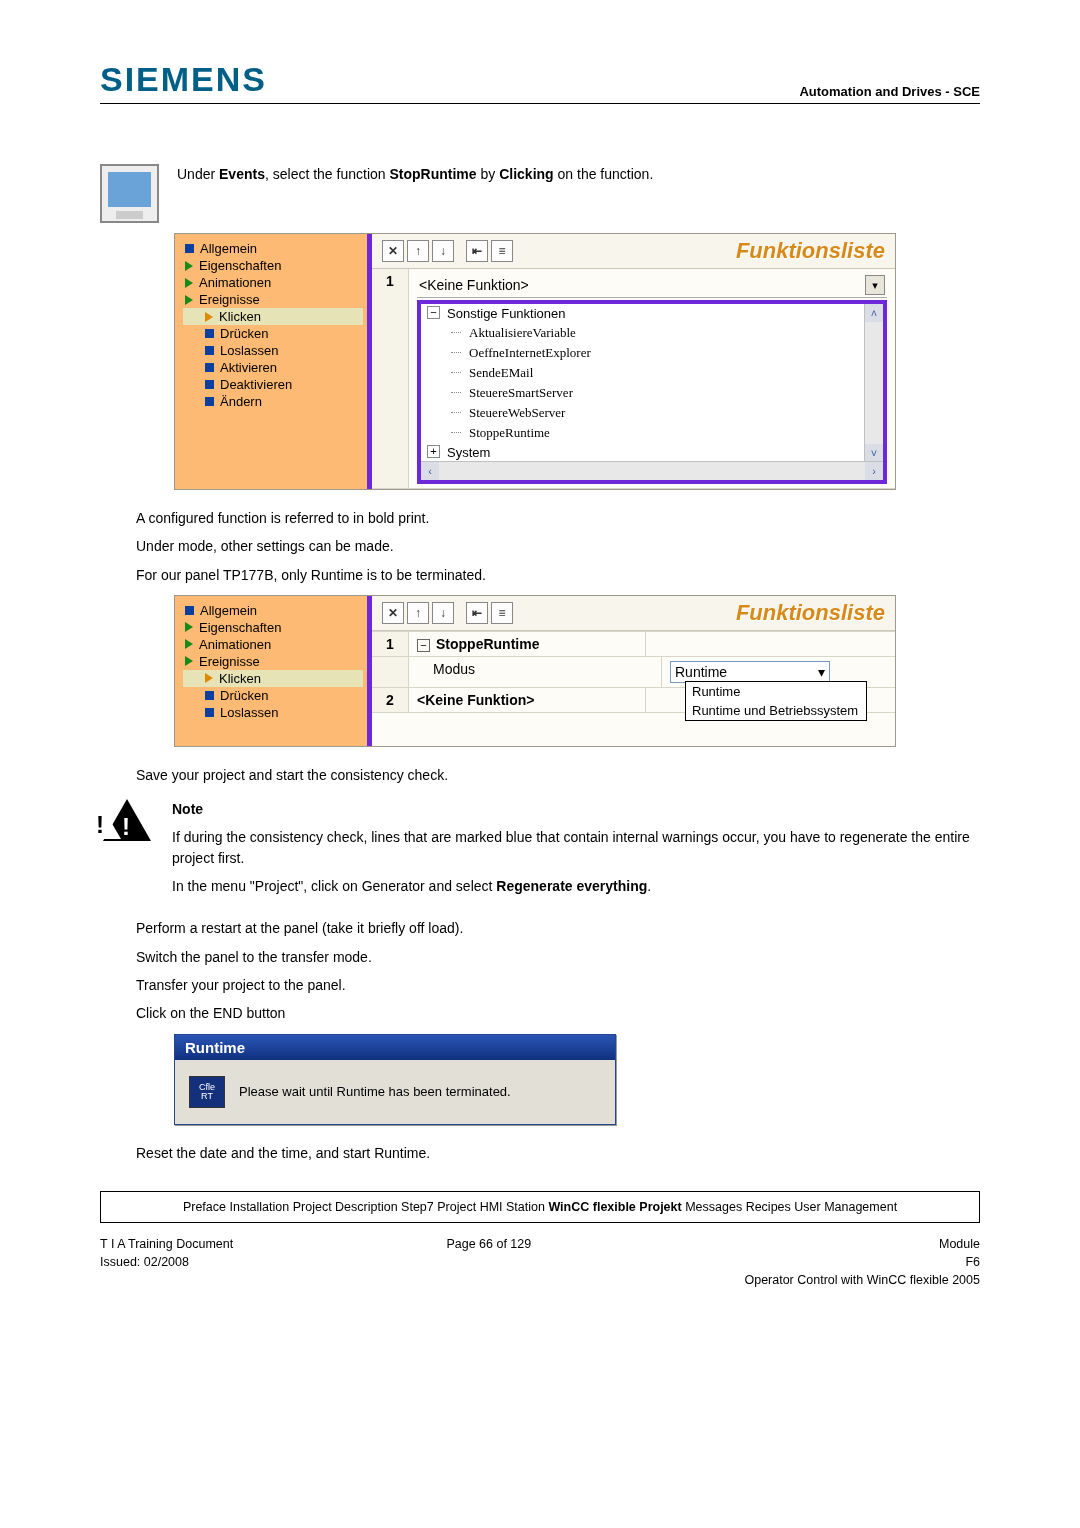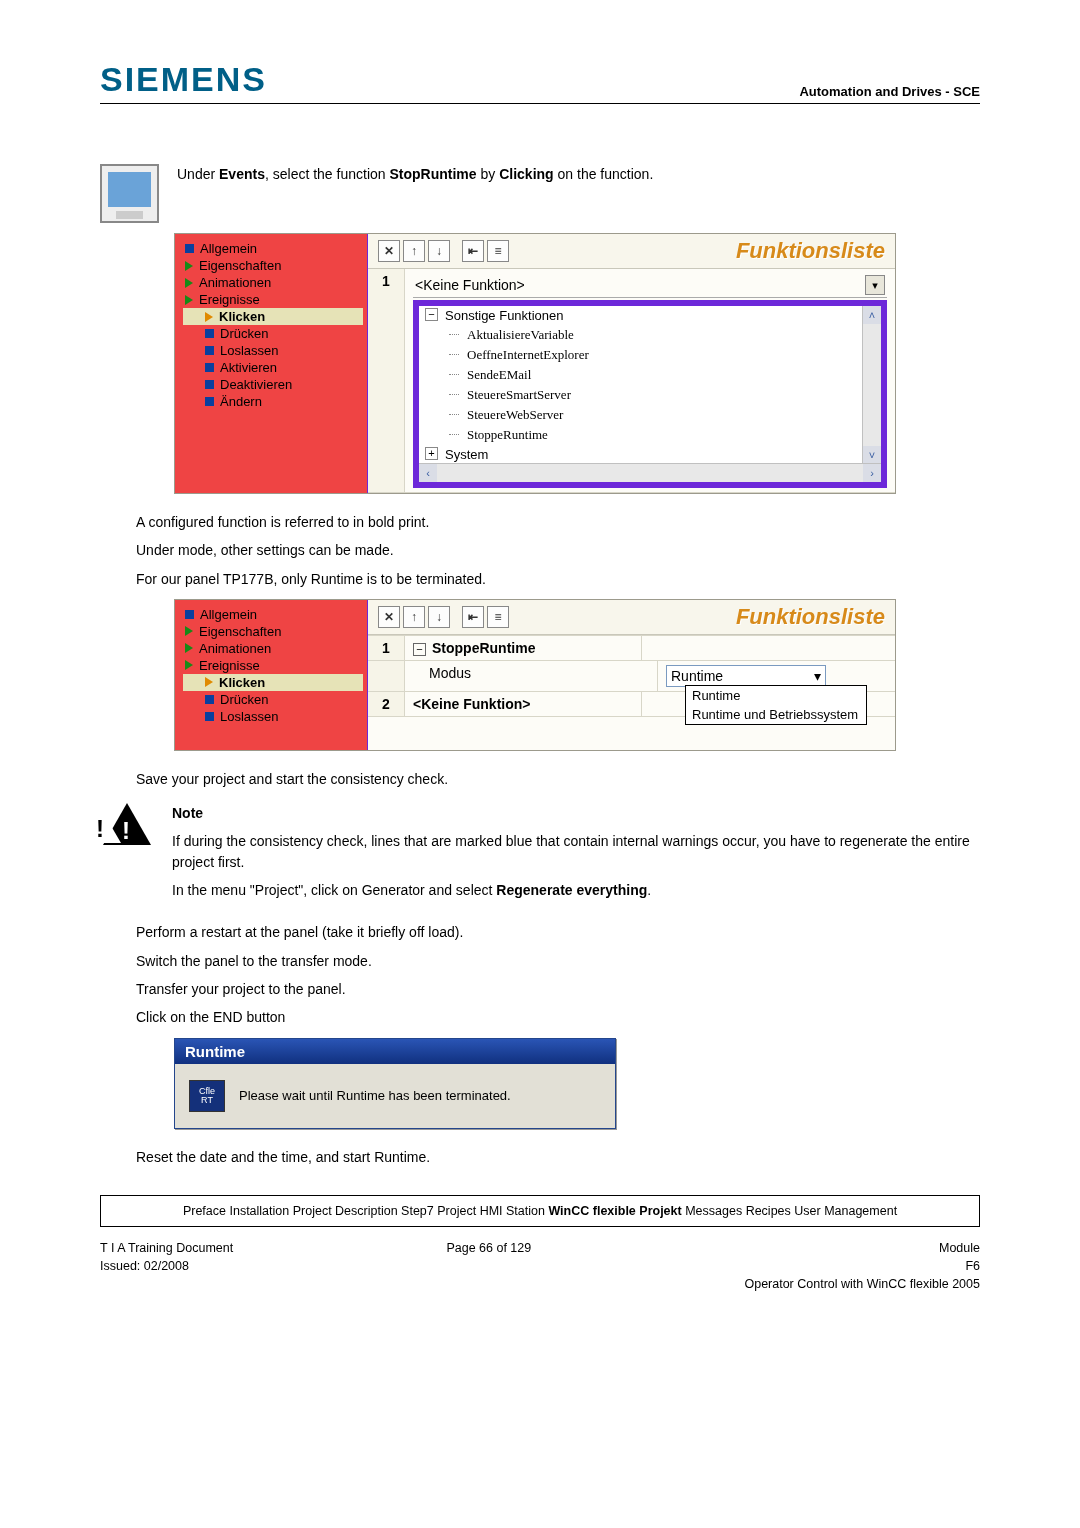--- a/index.html
+++ b/index.html
@@ -91,32 +91,32 @@
   .sshot {
     border: 1px solid #9c9a8c;
     display: flex;
     background: #fdfcf7;
     margin: 10px 0 18px 74px;
     width: 720px;
   }
   .sshot-small { width: 720px; }
   .prop-tree {
     width: 180px;
-    border-right: 1px solid #6d28d9;
+    border-right: 5px solid #6d28d9;
     padding: 6px 4px 6px 8px;
     font-size: 13px;
-    background: #ef4444;
+    background: #fdba74;
   }
   .prop-tree .row {
     display: flex; align-items: center; gap: 6px;
     padding: 1px 2px;
   }
   .prop-tree .row.sub { padding-left: 22px; }
   .prop-tree .row.sel { background: #e6e3b7; }
-  .prop-tree .row.sel span { font-weight: bold; }
+  .prop-tree .row.sel span { font-weight: normal; }
   .sq { width: 9px; height: 9px; background: #0a3f9e; display: inline-block; }
   .tri {
     width: 0; height: 0; display: inline-block;
     border-top: 5px solid transparent;
     border-bottom: 5px solid transparent;
     border-left: 8px solid #178a17;
   }
   .tri.orange { border-left-color: #e08a00; }
   .funcpanel {
     flex: 1;
@@ -154,21 +154,21 @@
   .func-drop {
     display: flex; justify-content: space-between; align-items: center;
     border-bottom: 1px solid #aaa; padding: 2px 2px;
   }
   .dd-btn {
     width: 18px; height: 18px; border: 1px solid #888;
     background: #e8e6da; display: flex; align-items: center; justify-content: center;
     font-size: 11px;
   }
   .func-list {
-    border: 6px solid #6d28d9;
+    border: 4px solid #6d28d9;
     background: #fff;
     margin-top: 2px;
     font-size: 13px;
     position: relative;
   }
   .func-list .li { padding: 2px 8px 2px 26px; position: relative; }
   .func-list .li.group::before {
     content: "−"; position: absolute; left: 6px; top: 2px;
     border: 1px solid #888; width: 11px; height: 11px; line-height: 11px;
     text-align: center; font-size: 11px; background: #fff;

